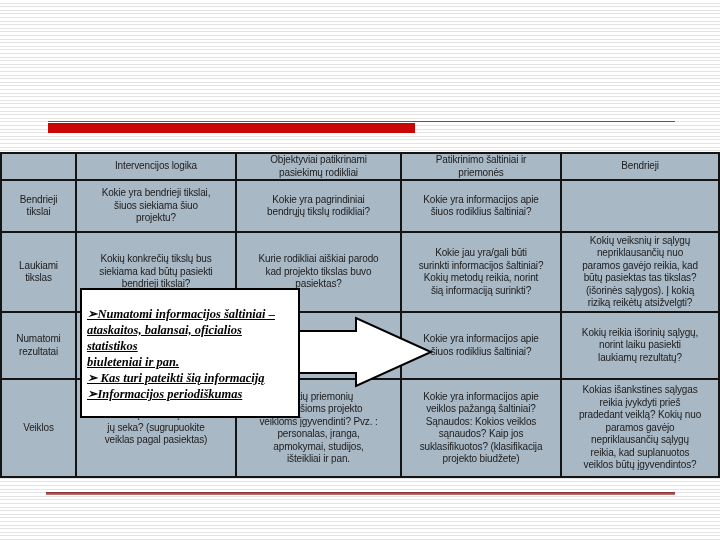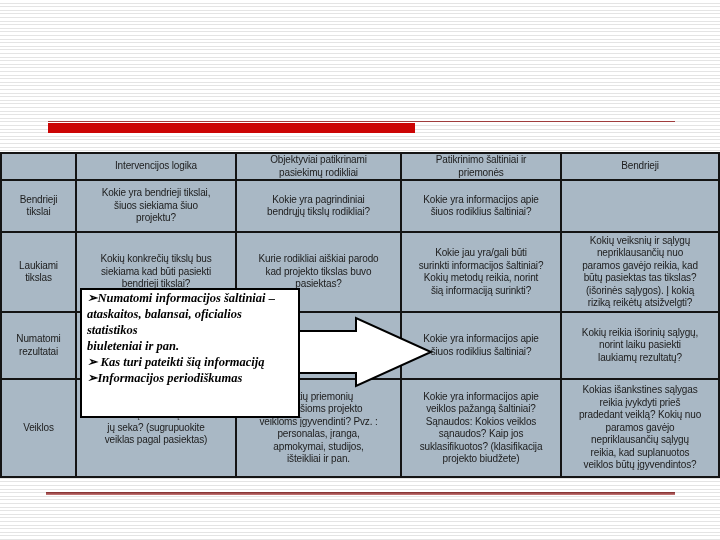--- a/index.html
+++ b/index.html
@@ -31,21 +31,21 @@
     text-align:center;vertical-align:middle;
     white-space:pre-line;
     padding:0 2px;overflow:hidden;
   }
   td.top{vertical-align:top;padding-top:1px;}
 
   
   .callout{
     position:absolute;left:80px;top:288px;width:220px;height:130px;
     box-sizing:border-box;background:#ffffff;border:2px solid #000000;
-    padding:0 3px 0 5px;z-index:5;
+    padding:16px 3px 0 5px;z-index:5;text-decoration:underline;
   }
   .callout-text{
     font-family:"Liberation Serif", serif;
     font-style:italic;font-weight:bold;
     font-size:12.5px;line-height:16px;color:#000000;
     white-space:pre-line;
   }
 
   
   svg.arrow{position:absolute;left:296px;top:314px;z-index:6;}
@@ -85,21 +85,21 @@
         <td>Kokie yra pagrindiniai
 bendrųjų tikslų rodikliai?</td>
         <td>Kokie yra informacijos apie
 šiuos rodiklius šaltiniai?</td>
         <td></td>
       </tr>
       <tr style="height:80px">
         <td>Laukiami
 tikslas</td>
         <td>Kokių konkrečių tikslų bus
-siekiama kad būti pasiekti
+siekiama kad būtų pasiekti
 bendrieji tikslai?</td>
         <td>Kurie rodikliai aiškiai parodo
 kad projekto tikslas buvo
 pasiektas?</td>
         <td>Kokie jau yra/gali būti
 surinkti informacijos šaltiniai?
 Kokių metodų reikia, norint
 šią informaciją surinkti?</td>
         <td>Kokių veiksnių ir sąlygų
 nepriklausančių nuo

